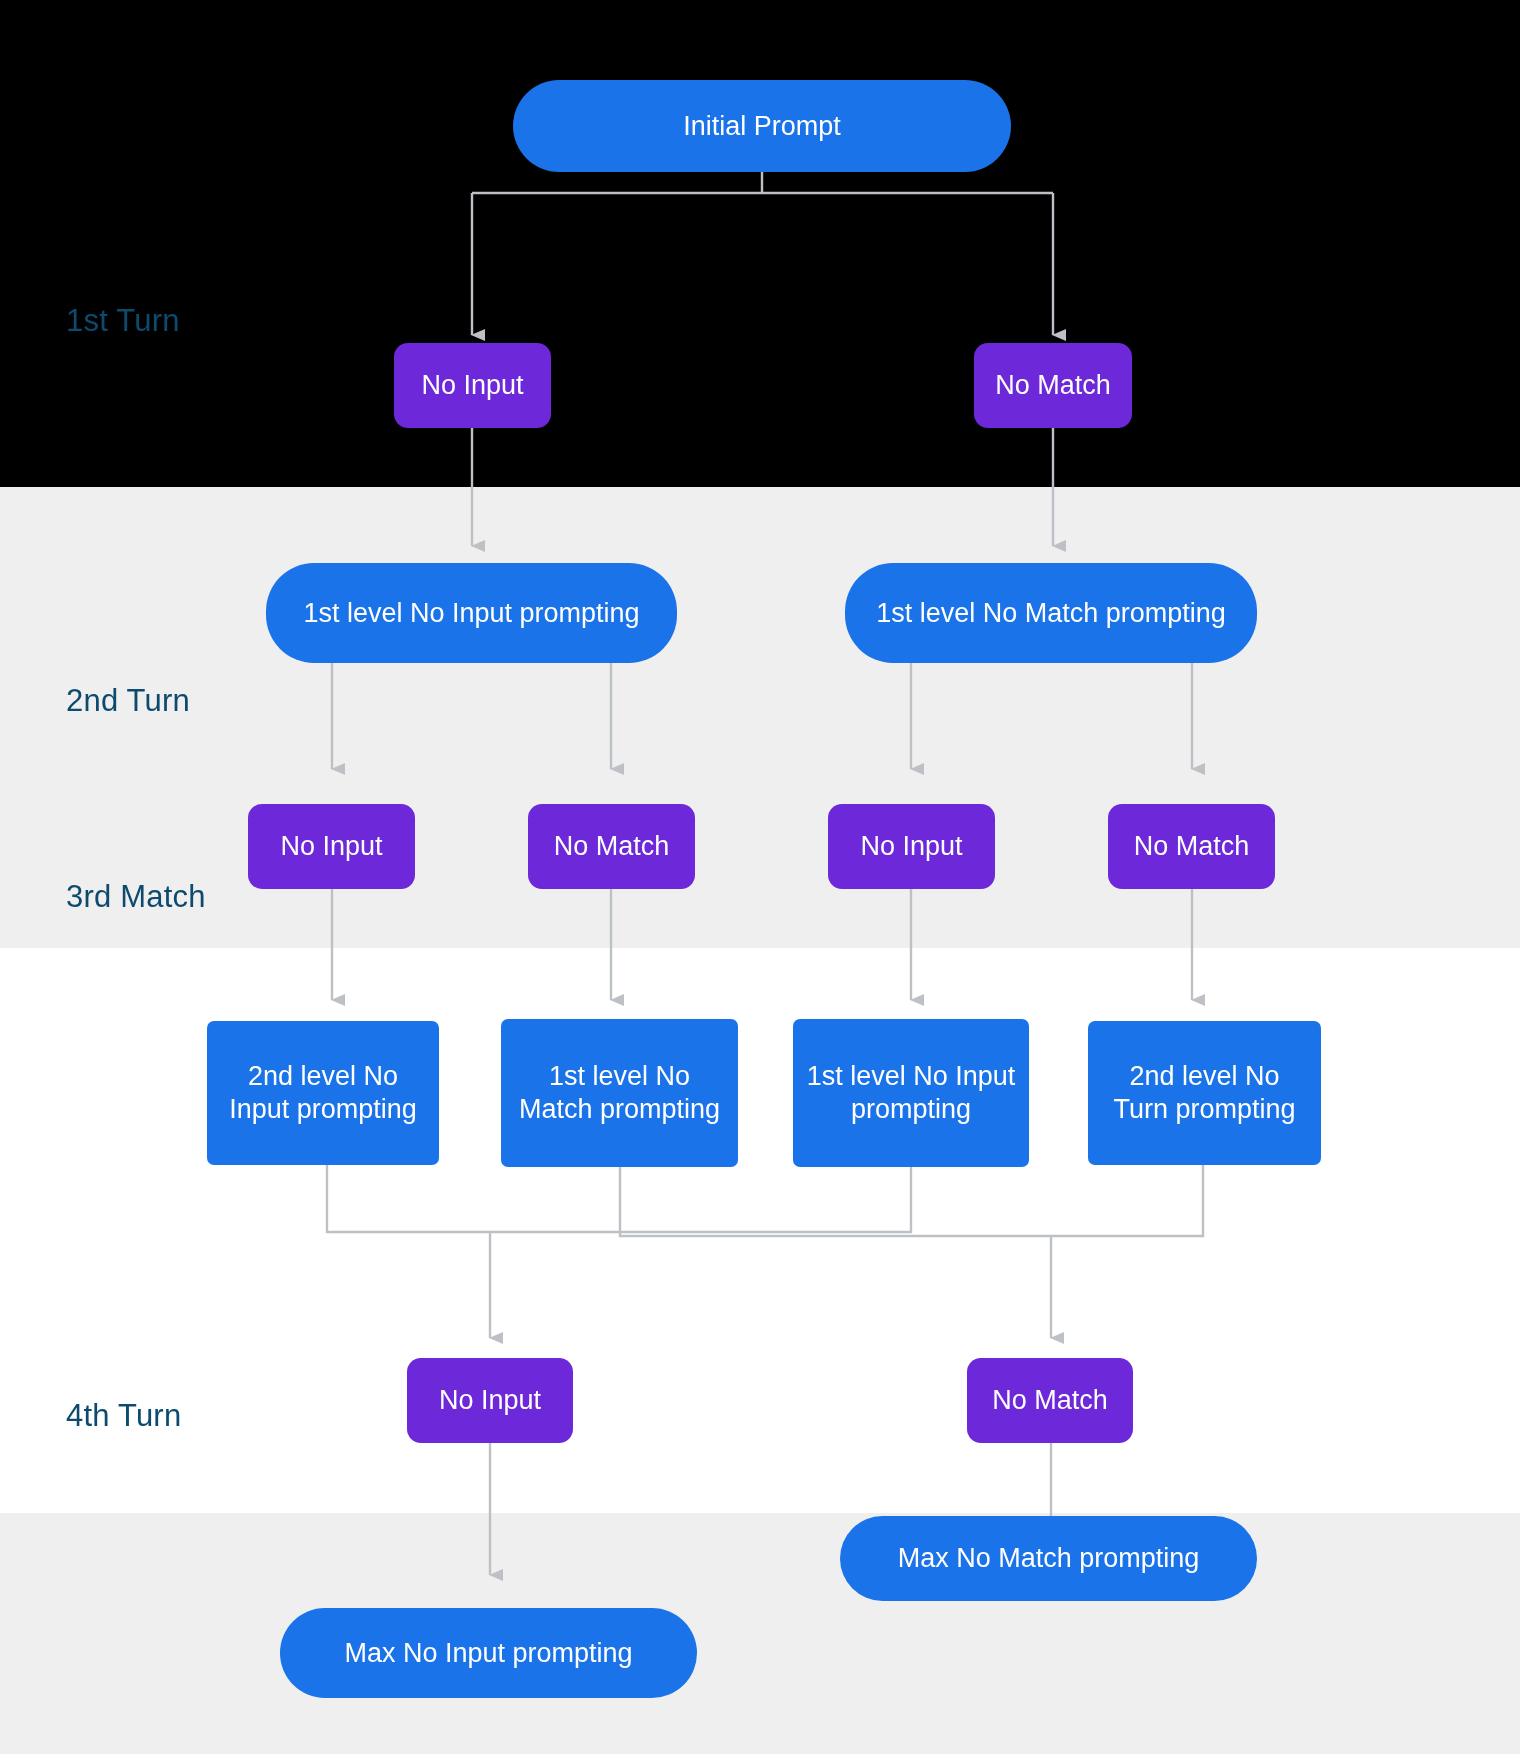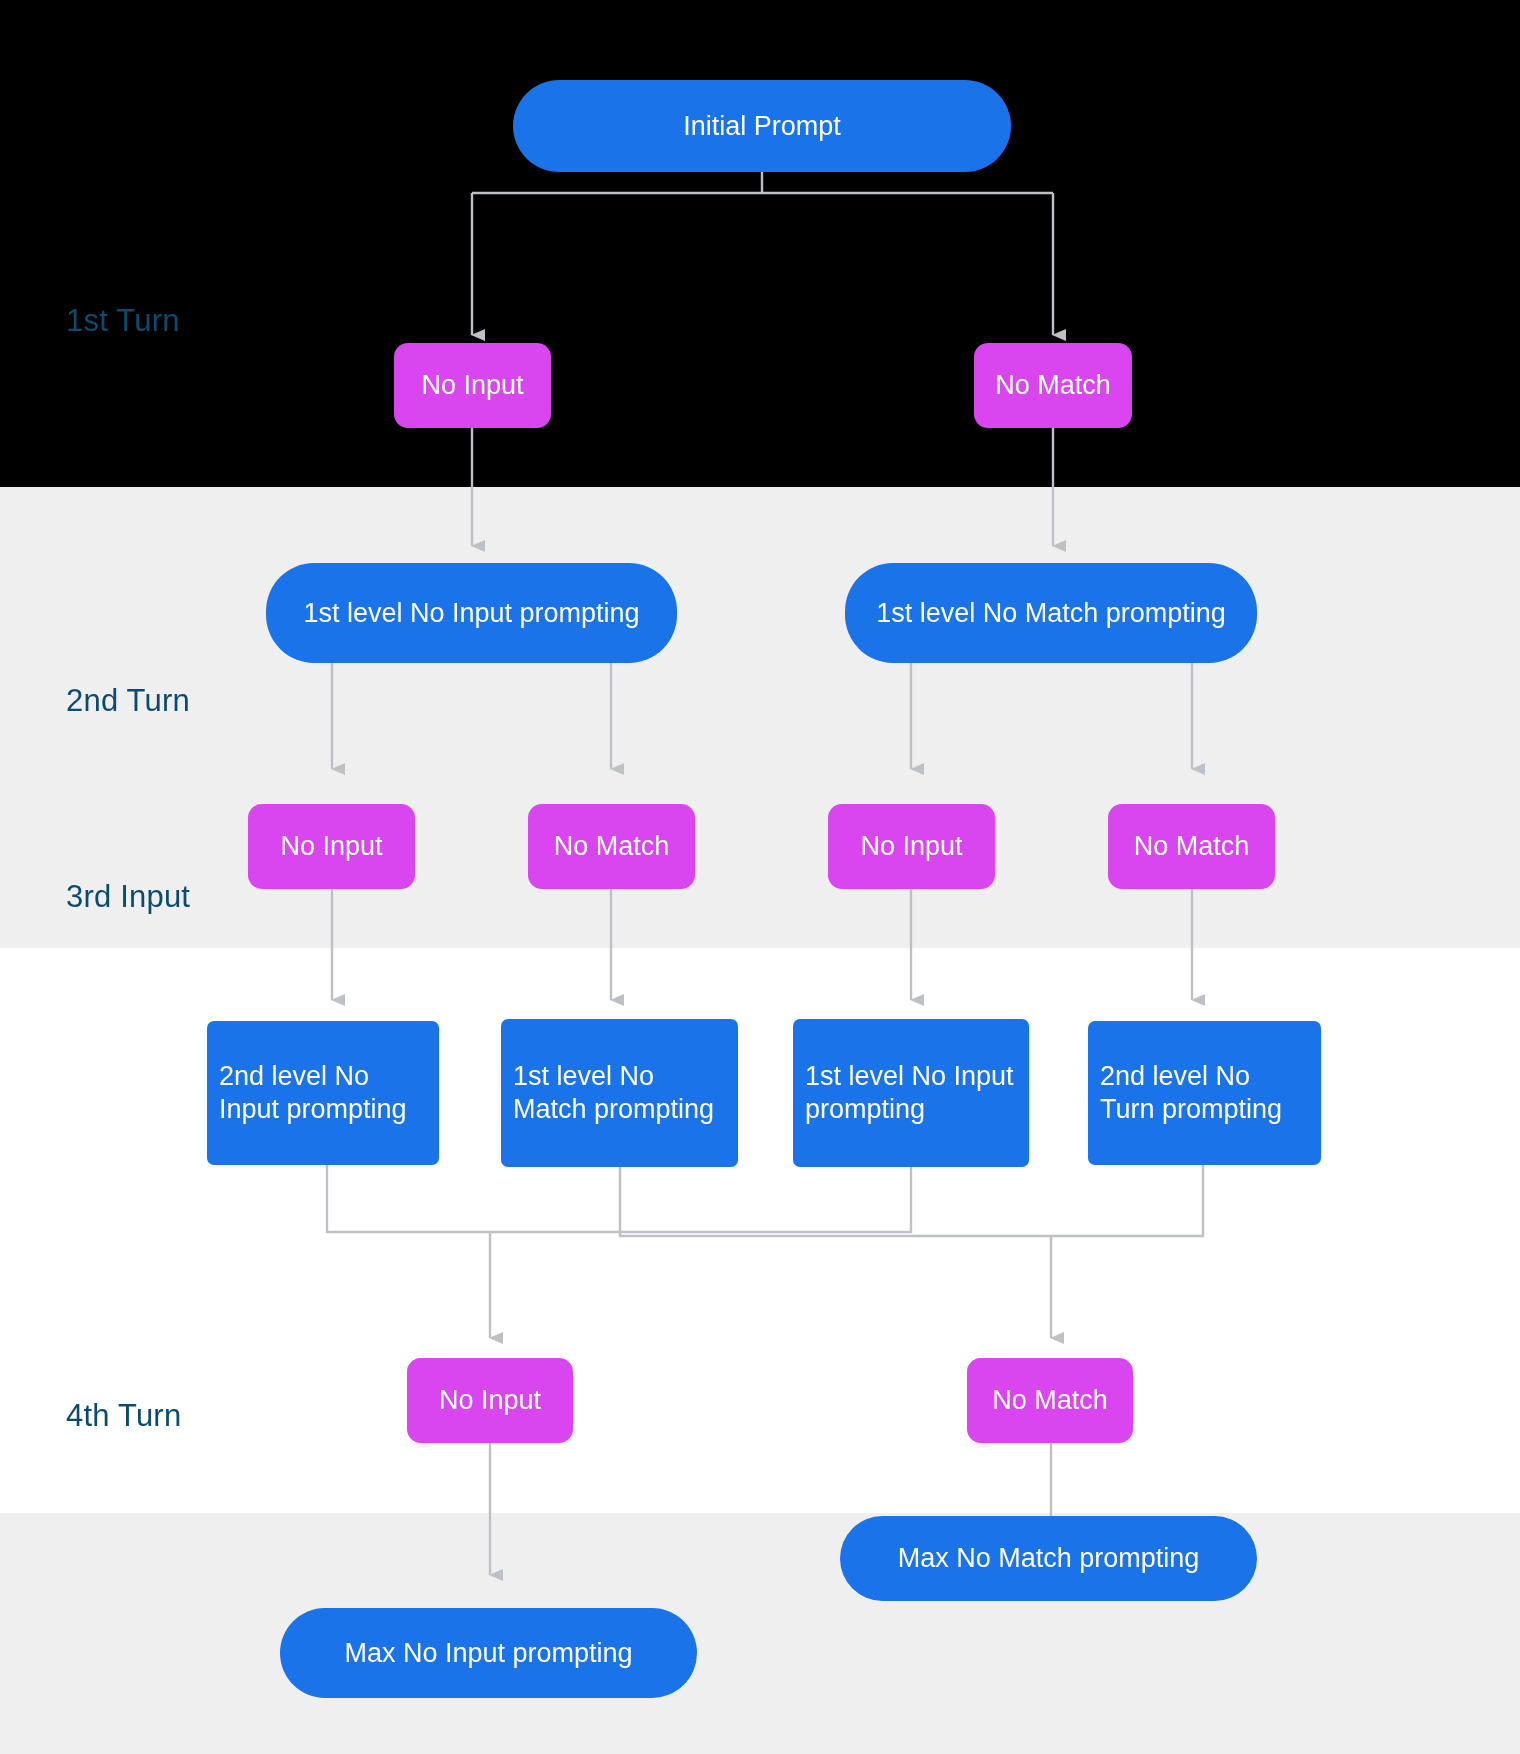--- a/index.html
+++ b/index.html
@@ -42,27 +42,28 @@
     white-space: nowrap;
     line-height: 1;
   }
 
   .node {
     position: absolute;
     box-sizing: border-box;
     display: flex;
     align-items: center;
     justify-content: center;
+    text-align: center;
     color: #ffffff;
     font-size: 27px;
     line-height: 1.22;
     padding: 22px 12px;
   }
   .node.blue   { background: #1a73e8; }
-  .node.green  { background: #d946ef; }
+  .node.green  { background: #6d28d9; }
   .node.pill   { border-radius: 48px; }
   .node.round  { border-radius: 14px; }
   .node.soft   { border-radius: 7px; }
 </style>
 </head>
 <body>
 
 <div id="canvas">
 
   <div class="band band-dark" style="top:0px;    height:487px;"></div>
@@ -103,21 +104,21 @@
       <path d="M 620 1165 L 620 1236 L 1203 1236 L 1203 1165"></path>
       <path d="M 1051 1236 L 1051 1338" marker-end="url(#arrow)"></path>
 
       <path d="M 490 1443 L 490 1575" marker-end="url(#arrow)"></path>
       <path d="M 1051 1443 L 1051 1575" marker-end="url(#arrow)"></path>
     </g>
   </svg>
 
   <div class="turn-label" style="left:66px; top:305px;">1st Turn</div>
   <div class="turn-label" style="left:66px; top:685px;">2nd Turn</div>
-  <div class="turn-label" style="left:66px; top:881px;">3rd Input</div>
+  <div class="turn-label" style="left:66px; top:881px;">3rd Match</div>
   <div class="turn-label" style="left:66px; top:1400px;">4th Turn</div>
 
   <div class="node blue pill" style="left:513px; top:80px; width:498px; height:92px;">Initial Prompt</div>
 
   <div class="node green round" style="left:394px; top:343px; width:157px; height:85px;">No Input</div>
   <div class="node green round" style="left:974px; top:343px; width:158px; height:85px;">No Match</div>
 
   <div class="node blue pill" style="left:266px; top:563px; width:411px; height:100px;">1st level No Input prompting</div>
   <div class="node blue pill" style="left:845px; top:563px; width:412px; height:100px;">1st level No Match prompting</div>
 

